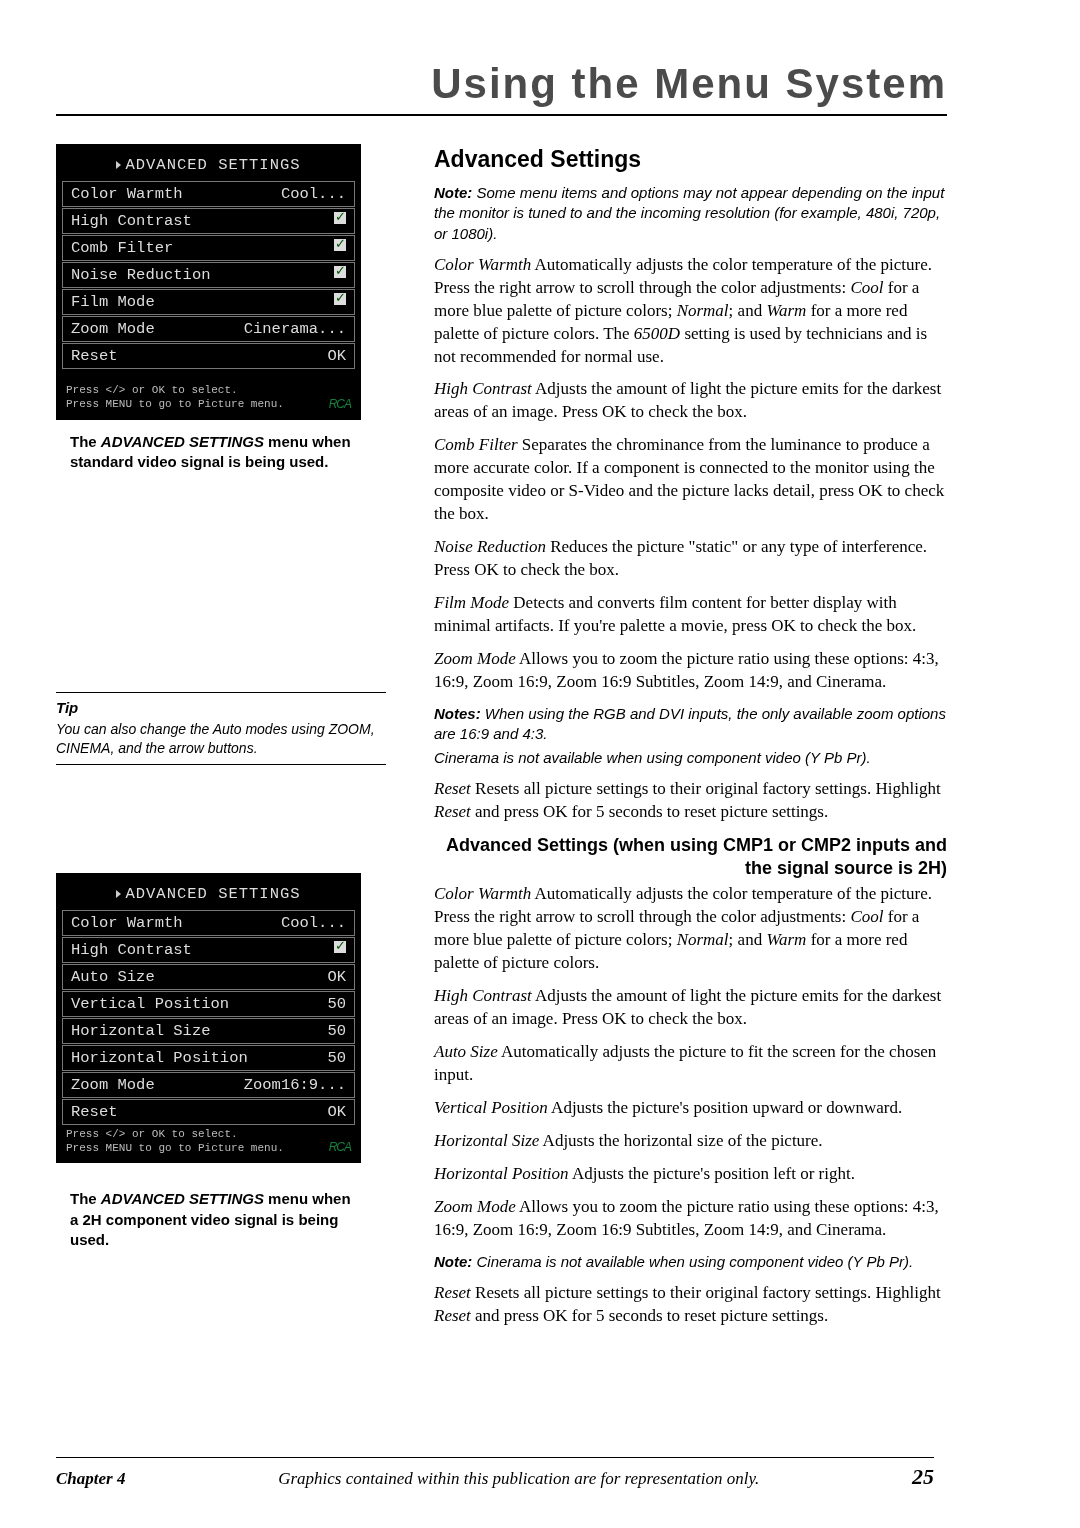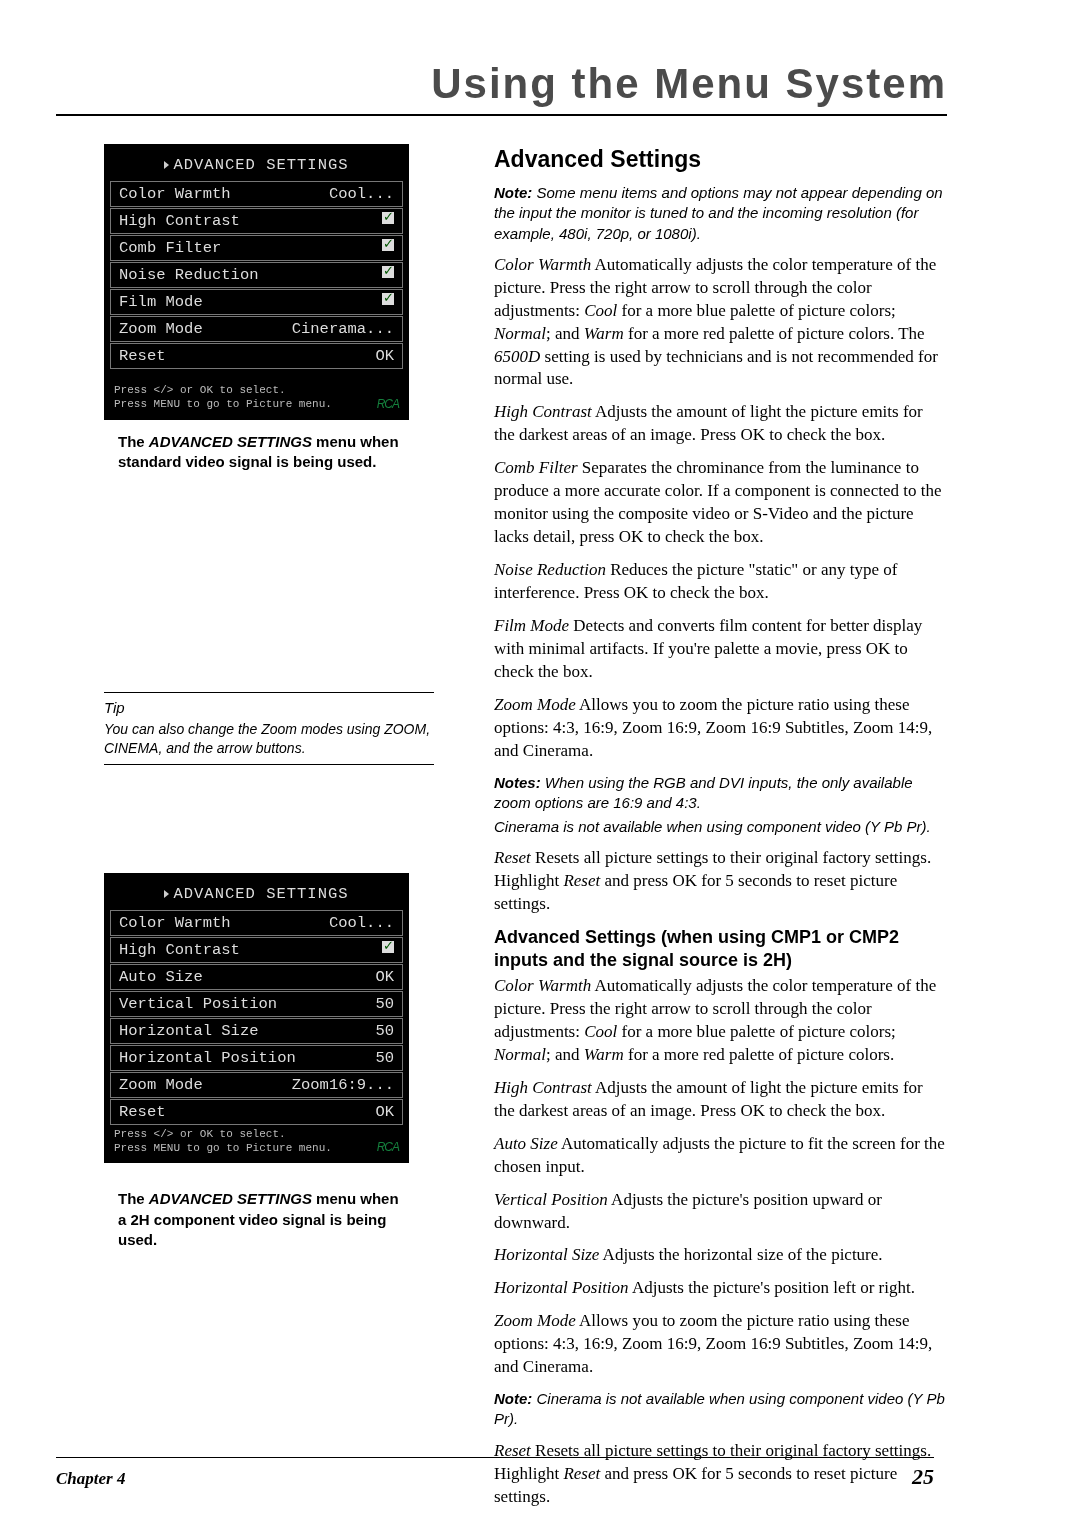--- a/index.html
+++ b/index.html
@@ -23,22 +23,21 @@
     font-size: 42px;
     letter-spacing: 2px;
     color: #4b4b4b;
     text-align: right;
     border-bottom: 2px solid #000;
     padding-bottom: 6px;
     margin-bottom: 28px;
   }
   .columns {
     display: flex;
-    gap: 40px;
-    margin-left: 48px;
+    gap: 28px;
   }
   .left-col {
     width: 350px;
     flex: 0 0 350px;
   }
   .right-col {
     flex: 1;
     font-size: 17px;
     line-height: 1.35;
   }
@@ -87,35 +86,36 @@
   }
   .caption em { font-style: italic; }
   .tip-box {
     margin-top: 220px;
     width: 330px;
     border-top: 1px solid #000;
     border-bottom: 1px solid #000;
     padding: 6px 0;
     font-family: Arial, Helvetica, sans-serif;
   }
-  .tip-title { font-style: italic; font-weight: normal; font-size: 15px; margin-bottom: 4px; }
+  .tip-title { font-style: italic; font-weight: bold; font-size: 15px; margin-bottom: 4px; }
   .tip-body { font-style: italic; font-size: 14px; line-height: 1.35; }
   .left-gap { height: 108px; }
   h2.sect {
     font-family: Arial, Helvetica, sans-serif;
     font-weight: bold;
     font-size: 23px;
     margin: 0 0 8px 0;
   }
   h3.sect {
     font-family: Arial, Helvetica, sans-serif;
     font-weight: bold;
     font-size: 18px;
     margin: 10px 0 4px 0;
     line-height: 1.25;
+    text-align: right;
   }
   .right-col p { margin: 0 0 10px 0; }
   .note {
     font-family: Arial, Helvetica, sans-serif;
     font-style: italic;
     font-size: 15px;
     margin: 2px 0 10px 28px;
     line-height: 1.35;
   }
   .note strong { font-weight: bold; font-style: italic; }
@@ -207,21 +207,21 @@
           <span class="brand">RCA</span>
         </div>
       </div>
 
       <div class="caption">
         <span>The </span><em>ADVANCED SETTINGS</em><span> menu when standard video signal is being used.</span>
       </div>
 
       <div class="tip-box">
         <div class="tip-title">Tip</div>
-        <div class="tip-body">You can also change the Zoom modes using ZOOM, CINEMA, and the arrow buttons.</div>
+        <div class="tip-body">You can also change the Auto modes using ZOOM, CINEMA, and the arrow buttons.</div>
       </div>
 
       <div class="left-gap"></div>
 
       <div class="osd">
         <div class="osd-title"><span class="cursor-icon"></span><span>ADVANCED SETTINGS</span></div>
         <div class="osd-row">
             <span class="label">Color Warmth</span>
             <span class="val">Cool...</span>
           </div>
@@ -343,16 +343,17 @@
 
       <p class="item">
         <em>Reset</em><span>   Resets all picture settings to their original factory settings. Highlight </span><em>Reset</em><span> and press OK for 5 seconds to reset picture settings.</span>
       </p>
 
     </div>
   </div>
 
   <div class="footer">
     <span class="chap">Chapter 4</span>
+    <span class="mid">Graphics contained within this publication are for representation only.</span>
     <span class="pg">25</span>
   </div>
 
 </div>
 
 </body></html>

